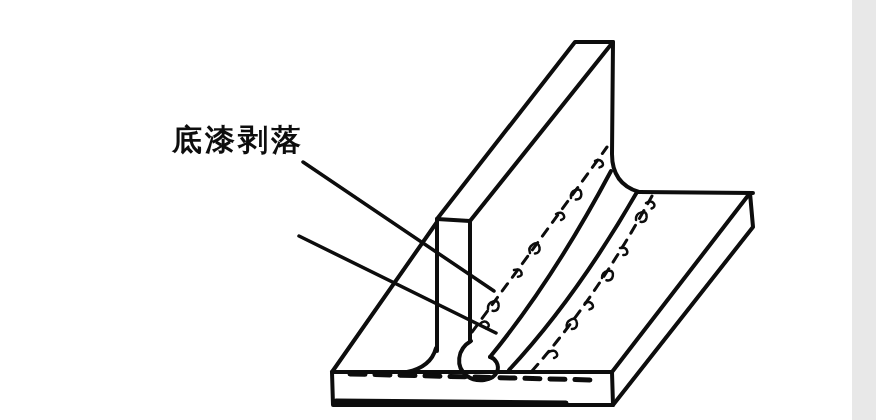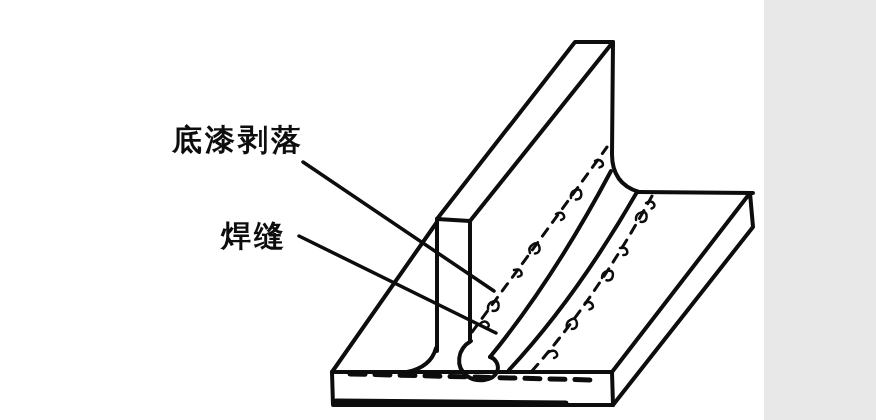--- a/index.html
+++ b/index.html
@@ -1,19 +1,19 @@
 <!DOCTYPE html>
 <html style="--line: #0d0d0d; --bg: #ffffff;"><head>
 <meta charset="utf-8">
 <style>
   :root { --line:#0d0d0d; --bg:#ffffff; }
   html,body { margin:0; padding:0; }
   body { font-family:"Liberation Serif","DejaVu Serif",serif; background:#e8e8e8; }
   .stage {
-    position:relative; width:764px; height:420px;
+    position:relative; width:852px; height:420px;
     background:var(--bg); overflow:hidden;
   }
   .stage svg { position:absolute; left:0; top:0; }
   .draw { stroke:var(--line); fill:none; stroke-linecap:round; stroke-linejoin:round; }
   .cn-label {
     position:absolute; color:var(--line);
     font-weight:bold; font-size:30px; line-height:1;
     letter-spacing:3px; white-space:nowrap;
     font-family:"Liberation Serif","DejaVu Serif",serif;
   }
@@ -78,15 +78,14 @@
     </g>
 
     <g stroke-width="3.5" class="draw">
       <path d="M303,162 L494,291"></path>
       <path d="M299,236 L496,333"></path>
     </g>
   </svg>
 
   <div class="cn-label lbl-primer">底漆剥落</div>
 
-  <div class="cn-label lbl-weld">焊缝</div>
 
 </div>
 
 </body></html>

